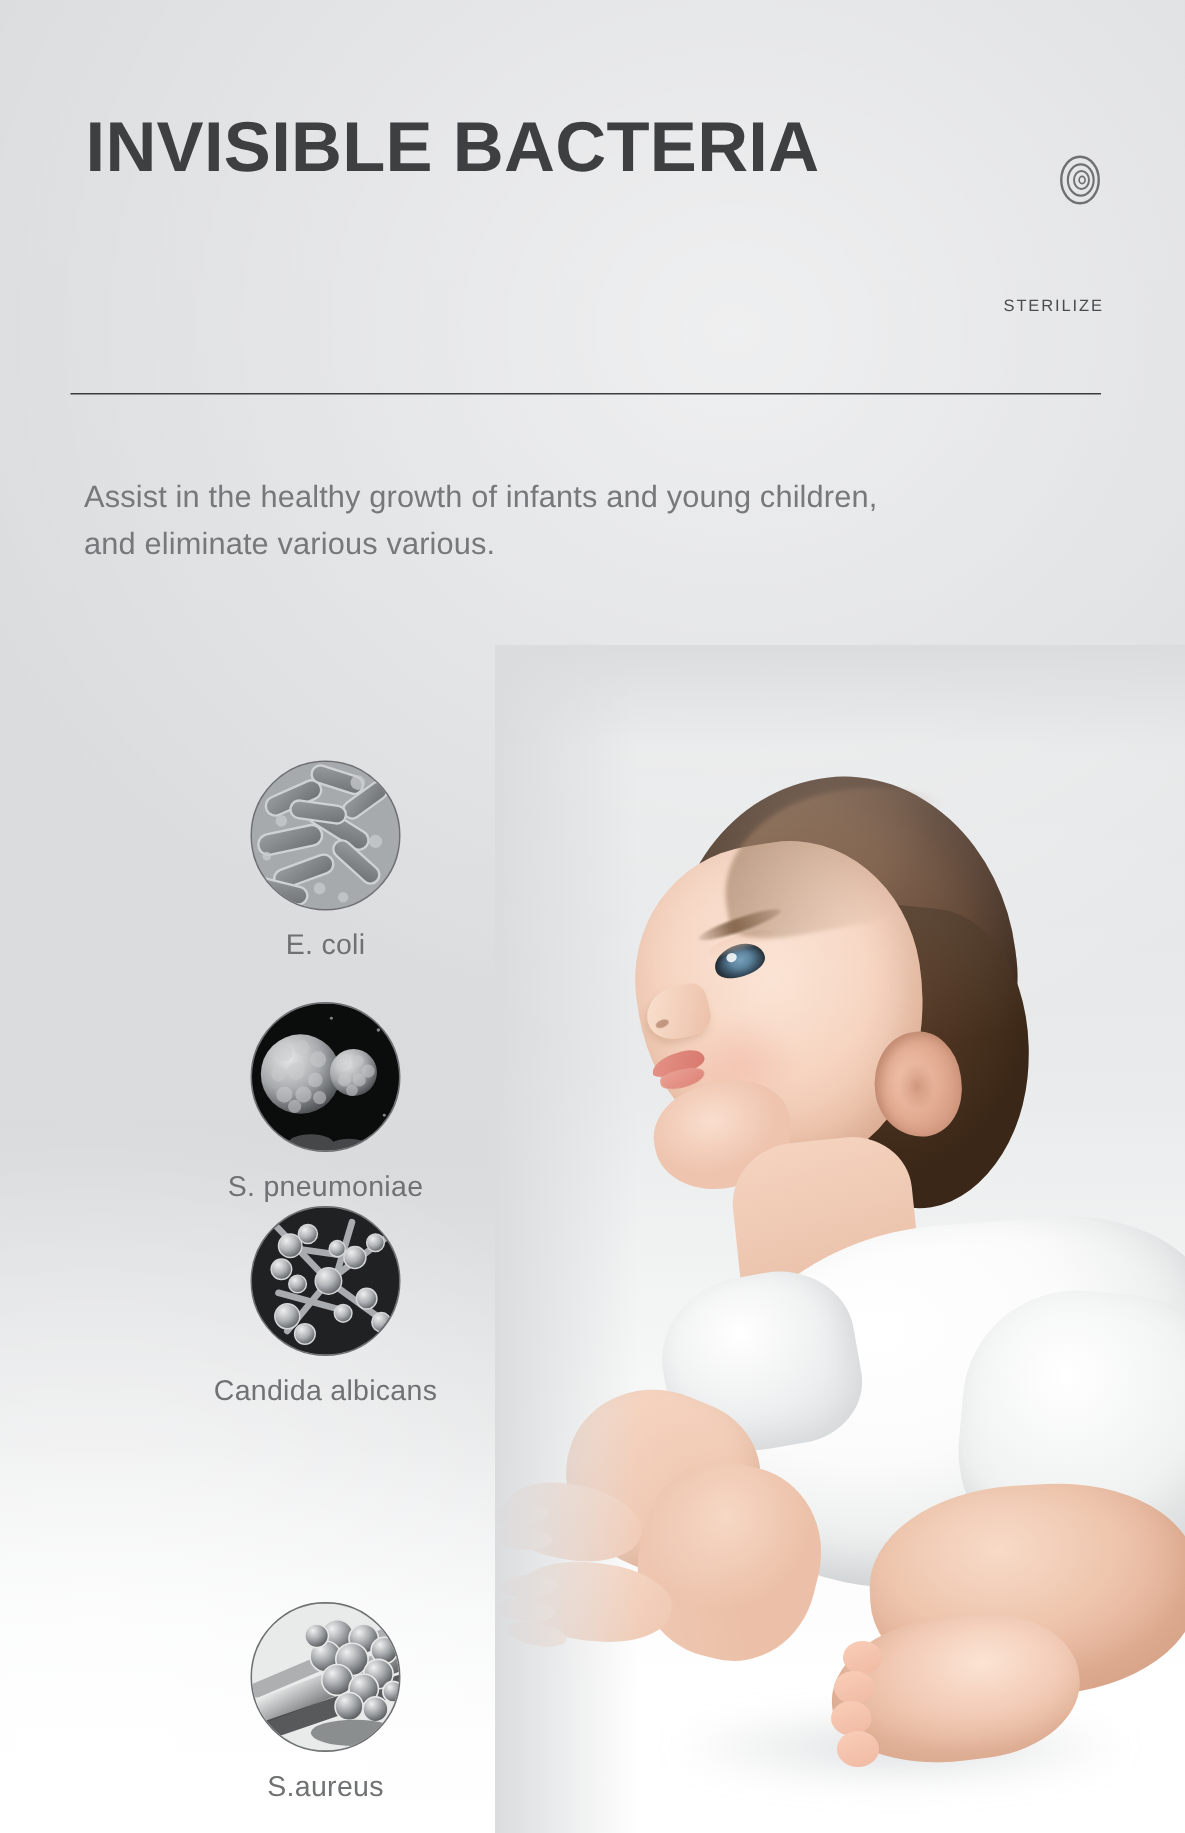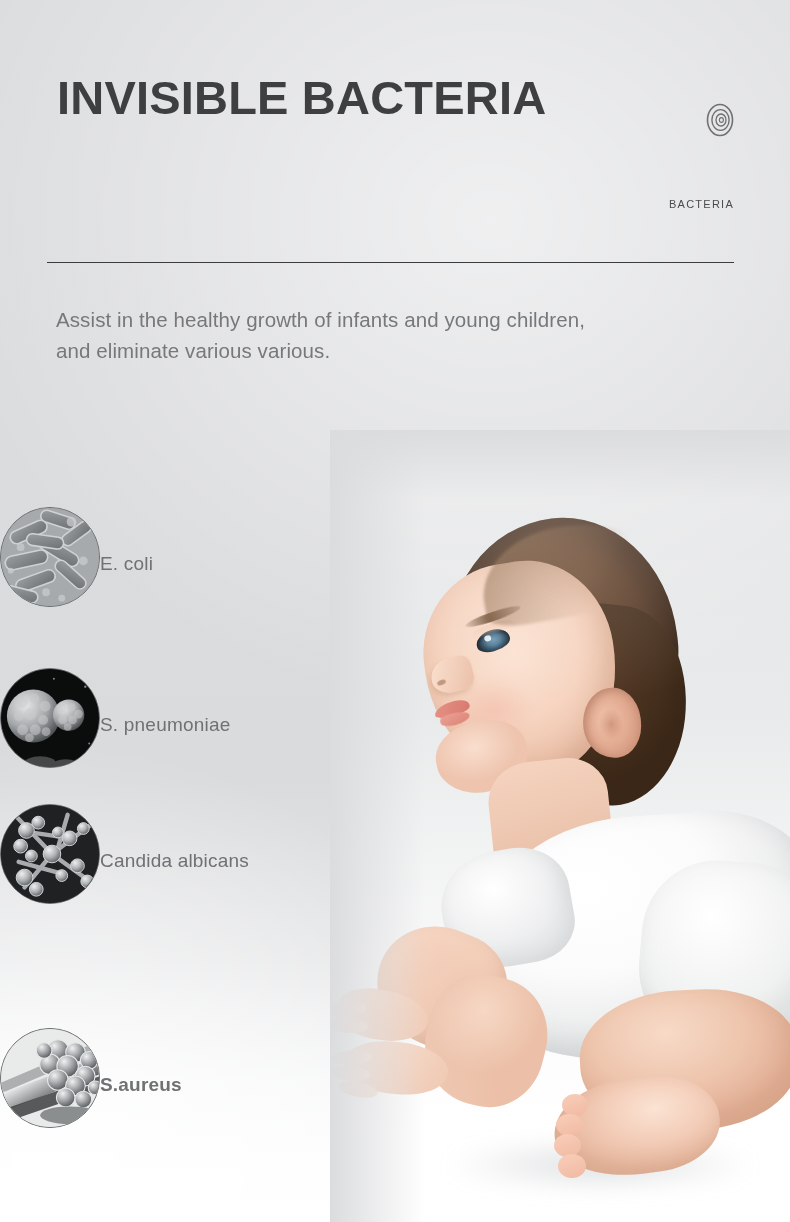--- a/index.html
+++ b/index.html
@@ -70,21 +70,21 @@
 
   .rule {
     position:absolute;
     left:47px; top:262px;
     width:687px; height:1px;
     background:#3a3c3e;
   }
 
   .subhead {
     position:absolute;
-    left:56px; top:304px;
+    left:56px; top:316px;
     width:700px;
     font-size:20.5px;
     line-height:1.52;
     color:#76787a;
     letter-spacing:.1px;
   }
   .subhead .sline { display:block; white-space:nowrap; }
 
   
   .photo {
@@ -378,21 +378,21 @@
   .germ-list {
     position:absolute;
     left:0; top:0;
     width:434px;
   }
   .germ {
     position:absolute;
     left:0;
     width:434px;
     display:flex;
-    flex-direction:row;
+    flex-direction:column;
     align-items:center;
   }
   .germ-disc {
     width:100px; height:100px;
     border-radius:50%;
     border:1px solid #6d6f71;
     overflow:hidden;
     position:relative;
     background:#8d9092;
   }
@@ -461,21 +461,21 @@
   </div>
 
   <div class="brand-mark">
     <svg viewBox="0 0 34 36" fill="none" xmlns="http://www.w3.org/2000/svg">
       <ellipse cx="17" cy="18" rx="12.5" ry="15.5" stroke="#6e7072" stroke-width="1.6"></ellipse>
       <ellipse cx="17.5" cy="18" rx="8.6" ry="10.4" stroke="#6e7072" stroke-width="1.4"></ellipse>
       <ellipse cx="18" cy="18" rx="5" ry="6" stroke="#6e7072" stroke-width="1.3"></ellipse>
       <ellipse cx="18.4" cy="18" rx="2" ry="2.4" stroke="#6e7072" stroke-width="1.1"></ellipse>
     </svg>
   </div>
-  <div class="brand-label">BACTERIA</div>
+  <div class="brand-label">STERILIZE</div>
 
   <div class="rule"></div>
 
   <div class="subhead">
     <span class="sline">Assist in the healthy growth of infants and young children,</span>
     <span class="sline">and eliminate various various.</span>
   </div>
 
   <div class="germ-list">
 
@@ -595,21 +595,21 @@
             <circle cx="78" cy="62" r="7"></circle>
             <circle cx="88" cy="78" r="6.5"></circle>
             <circle cx="62" cy="72" r="6"></circle>
             <circle cx="58" cy="28" r="5.5"></circle>
           </g>
         </svg>
       </div>
       <div class="germ-label">Candida albicans</div>
     </div>
 
-    <div class="germ" id="germ-3" style="top: 1028px; font-weight: bold;">
+    <div class="germ" id="germ-3" style="top: 1068px;">
       <div class="germ-disc">
         <svg viewBox="0 0 100 100" xmlns="http://www.w3.org/2000/svg">
           <defs>
             <radialGradient id="grapeg" cx="34%" cy="28%" r="76%">
               <stop offset="0%" stop-color="#f0f1f1"></stop>
                 <stop offset="48%" stop-color="#a9acae"></stop>
               <stop offset="100%" stop-color="#55585a"></stop>
             </radialGradient>
             <linearGradient id="fiberg" x1="0" y1="0" x2="1" y2="1">
               <stop offset="0%" stop-color="#f2f3f3"></stop>

